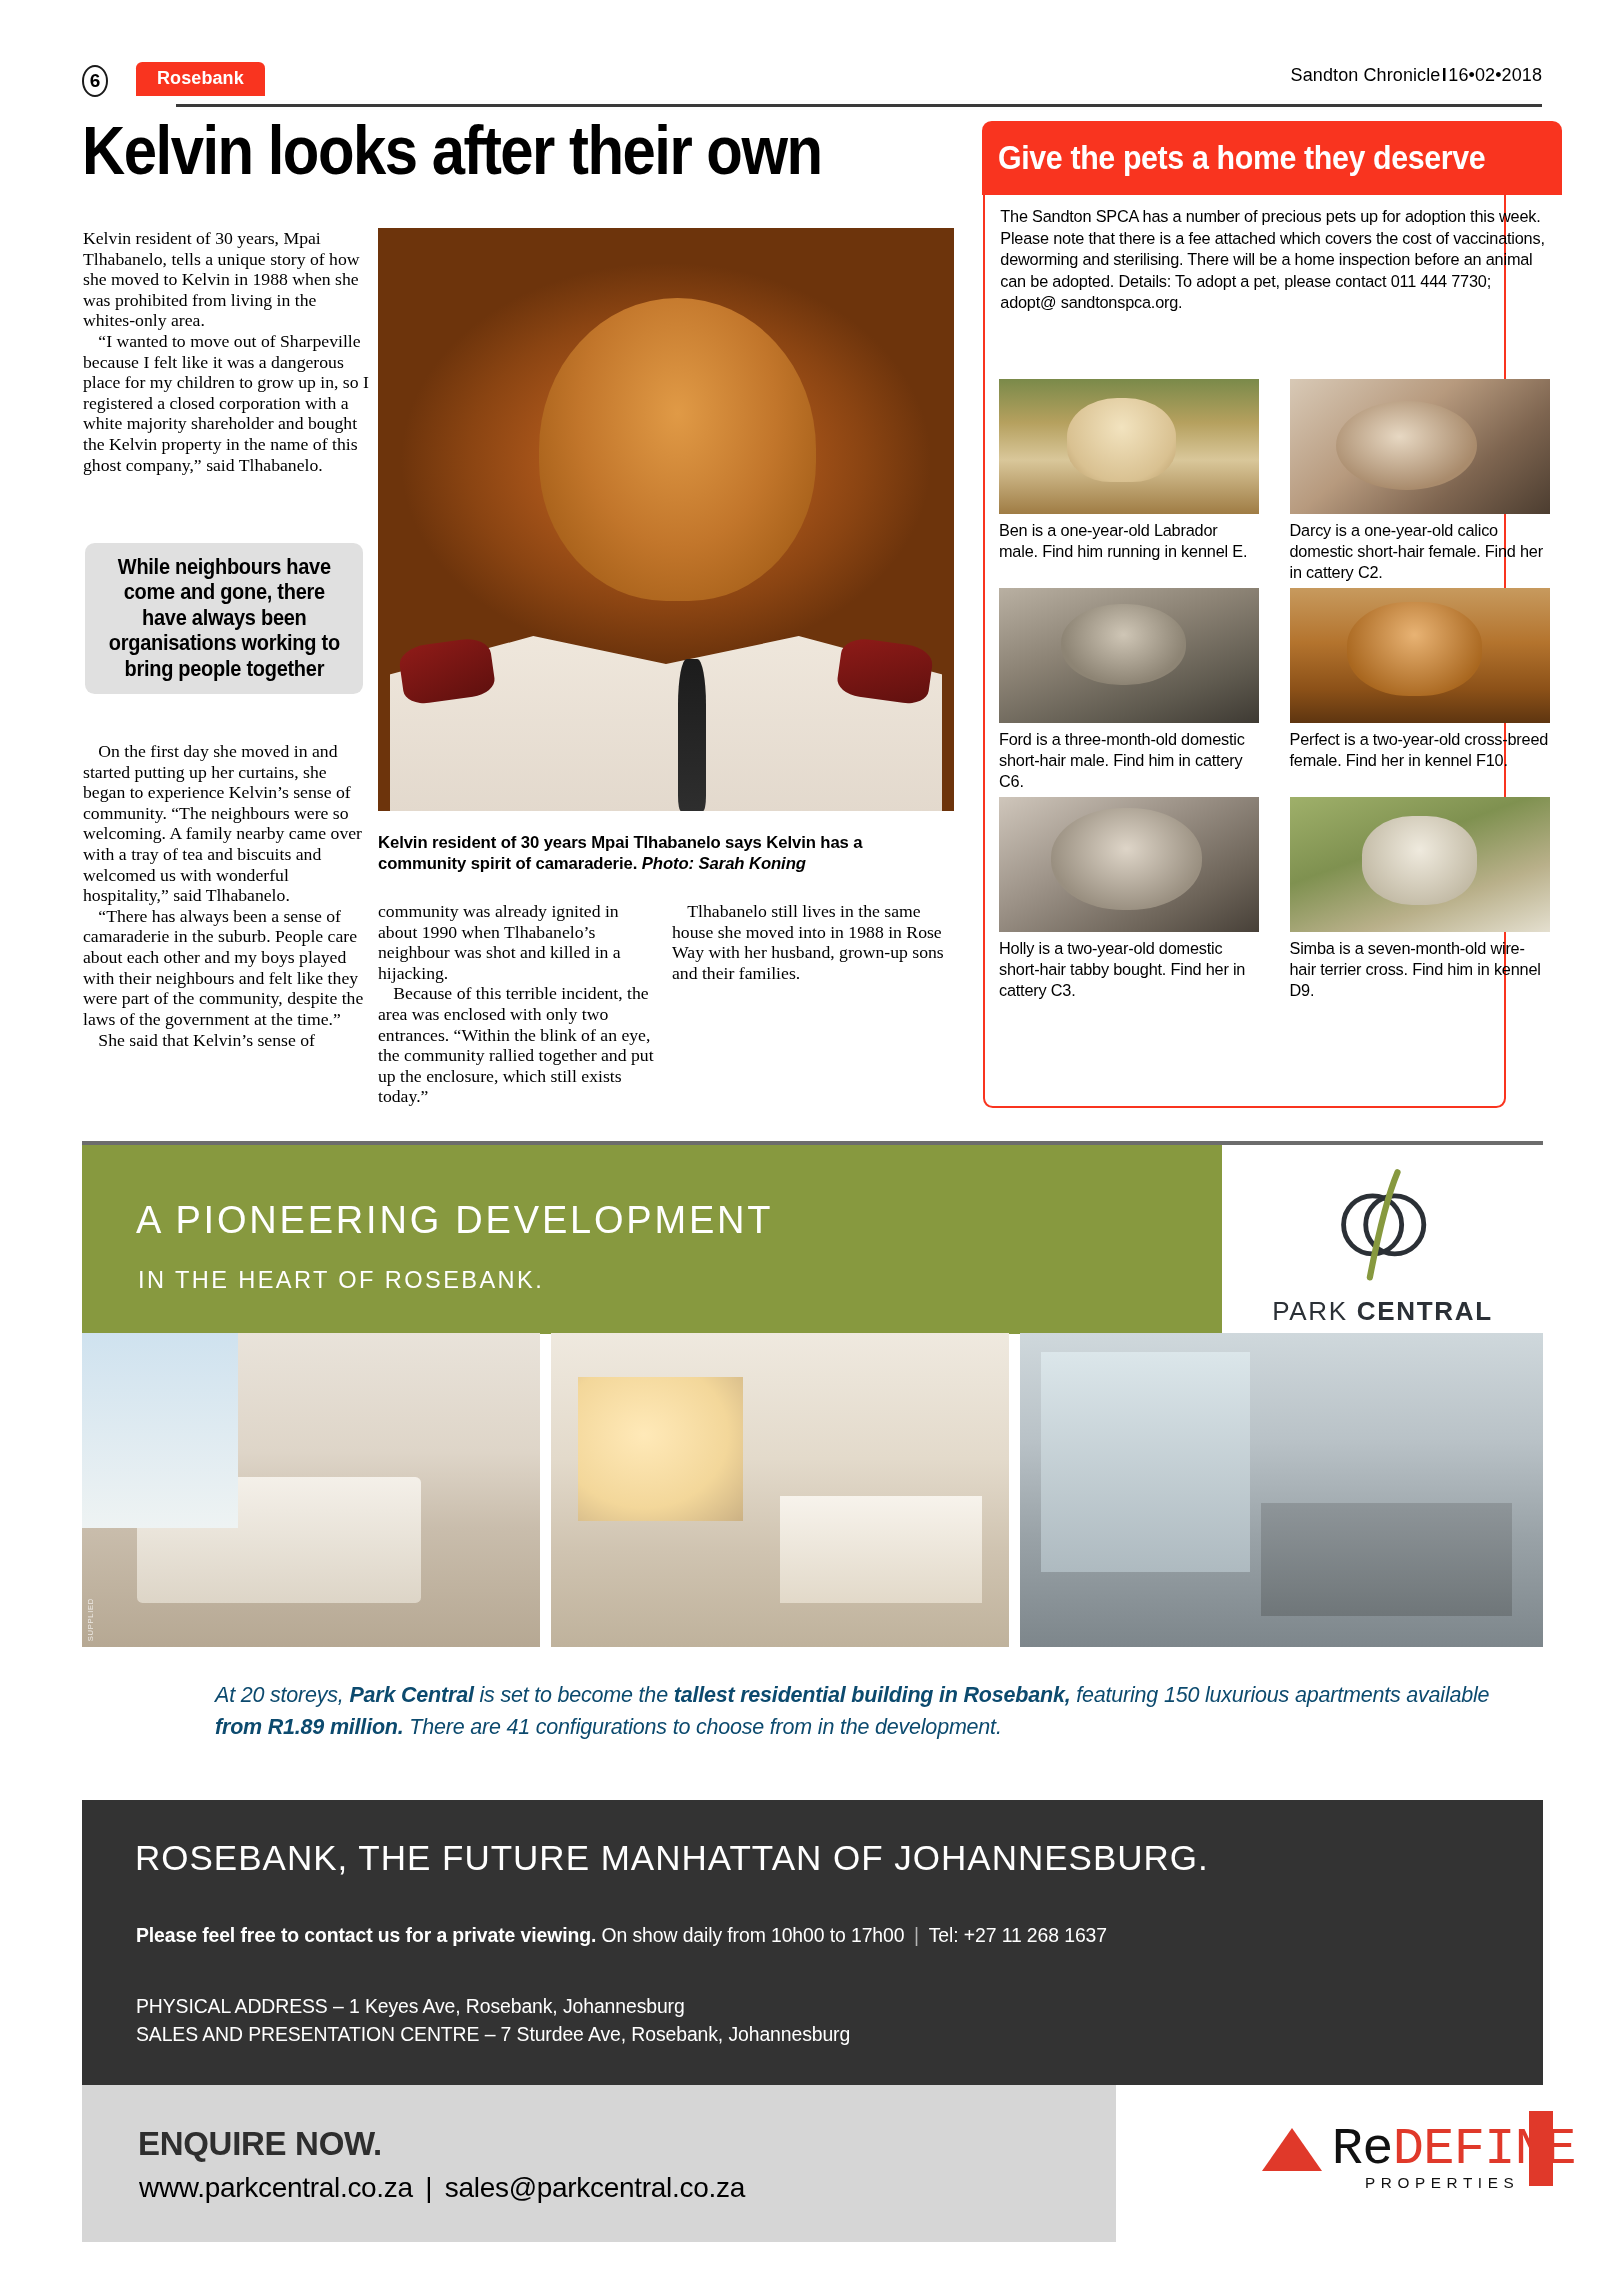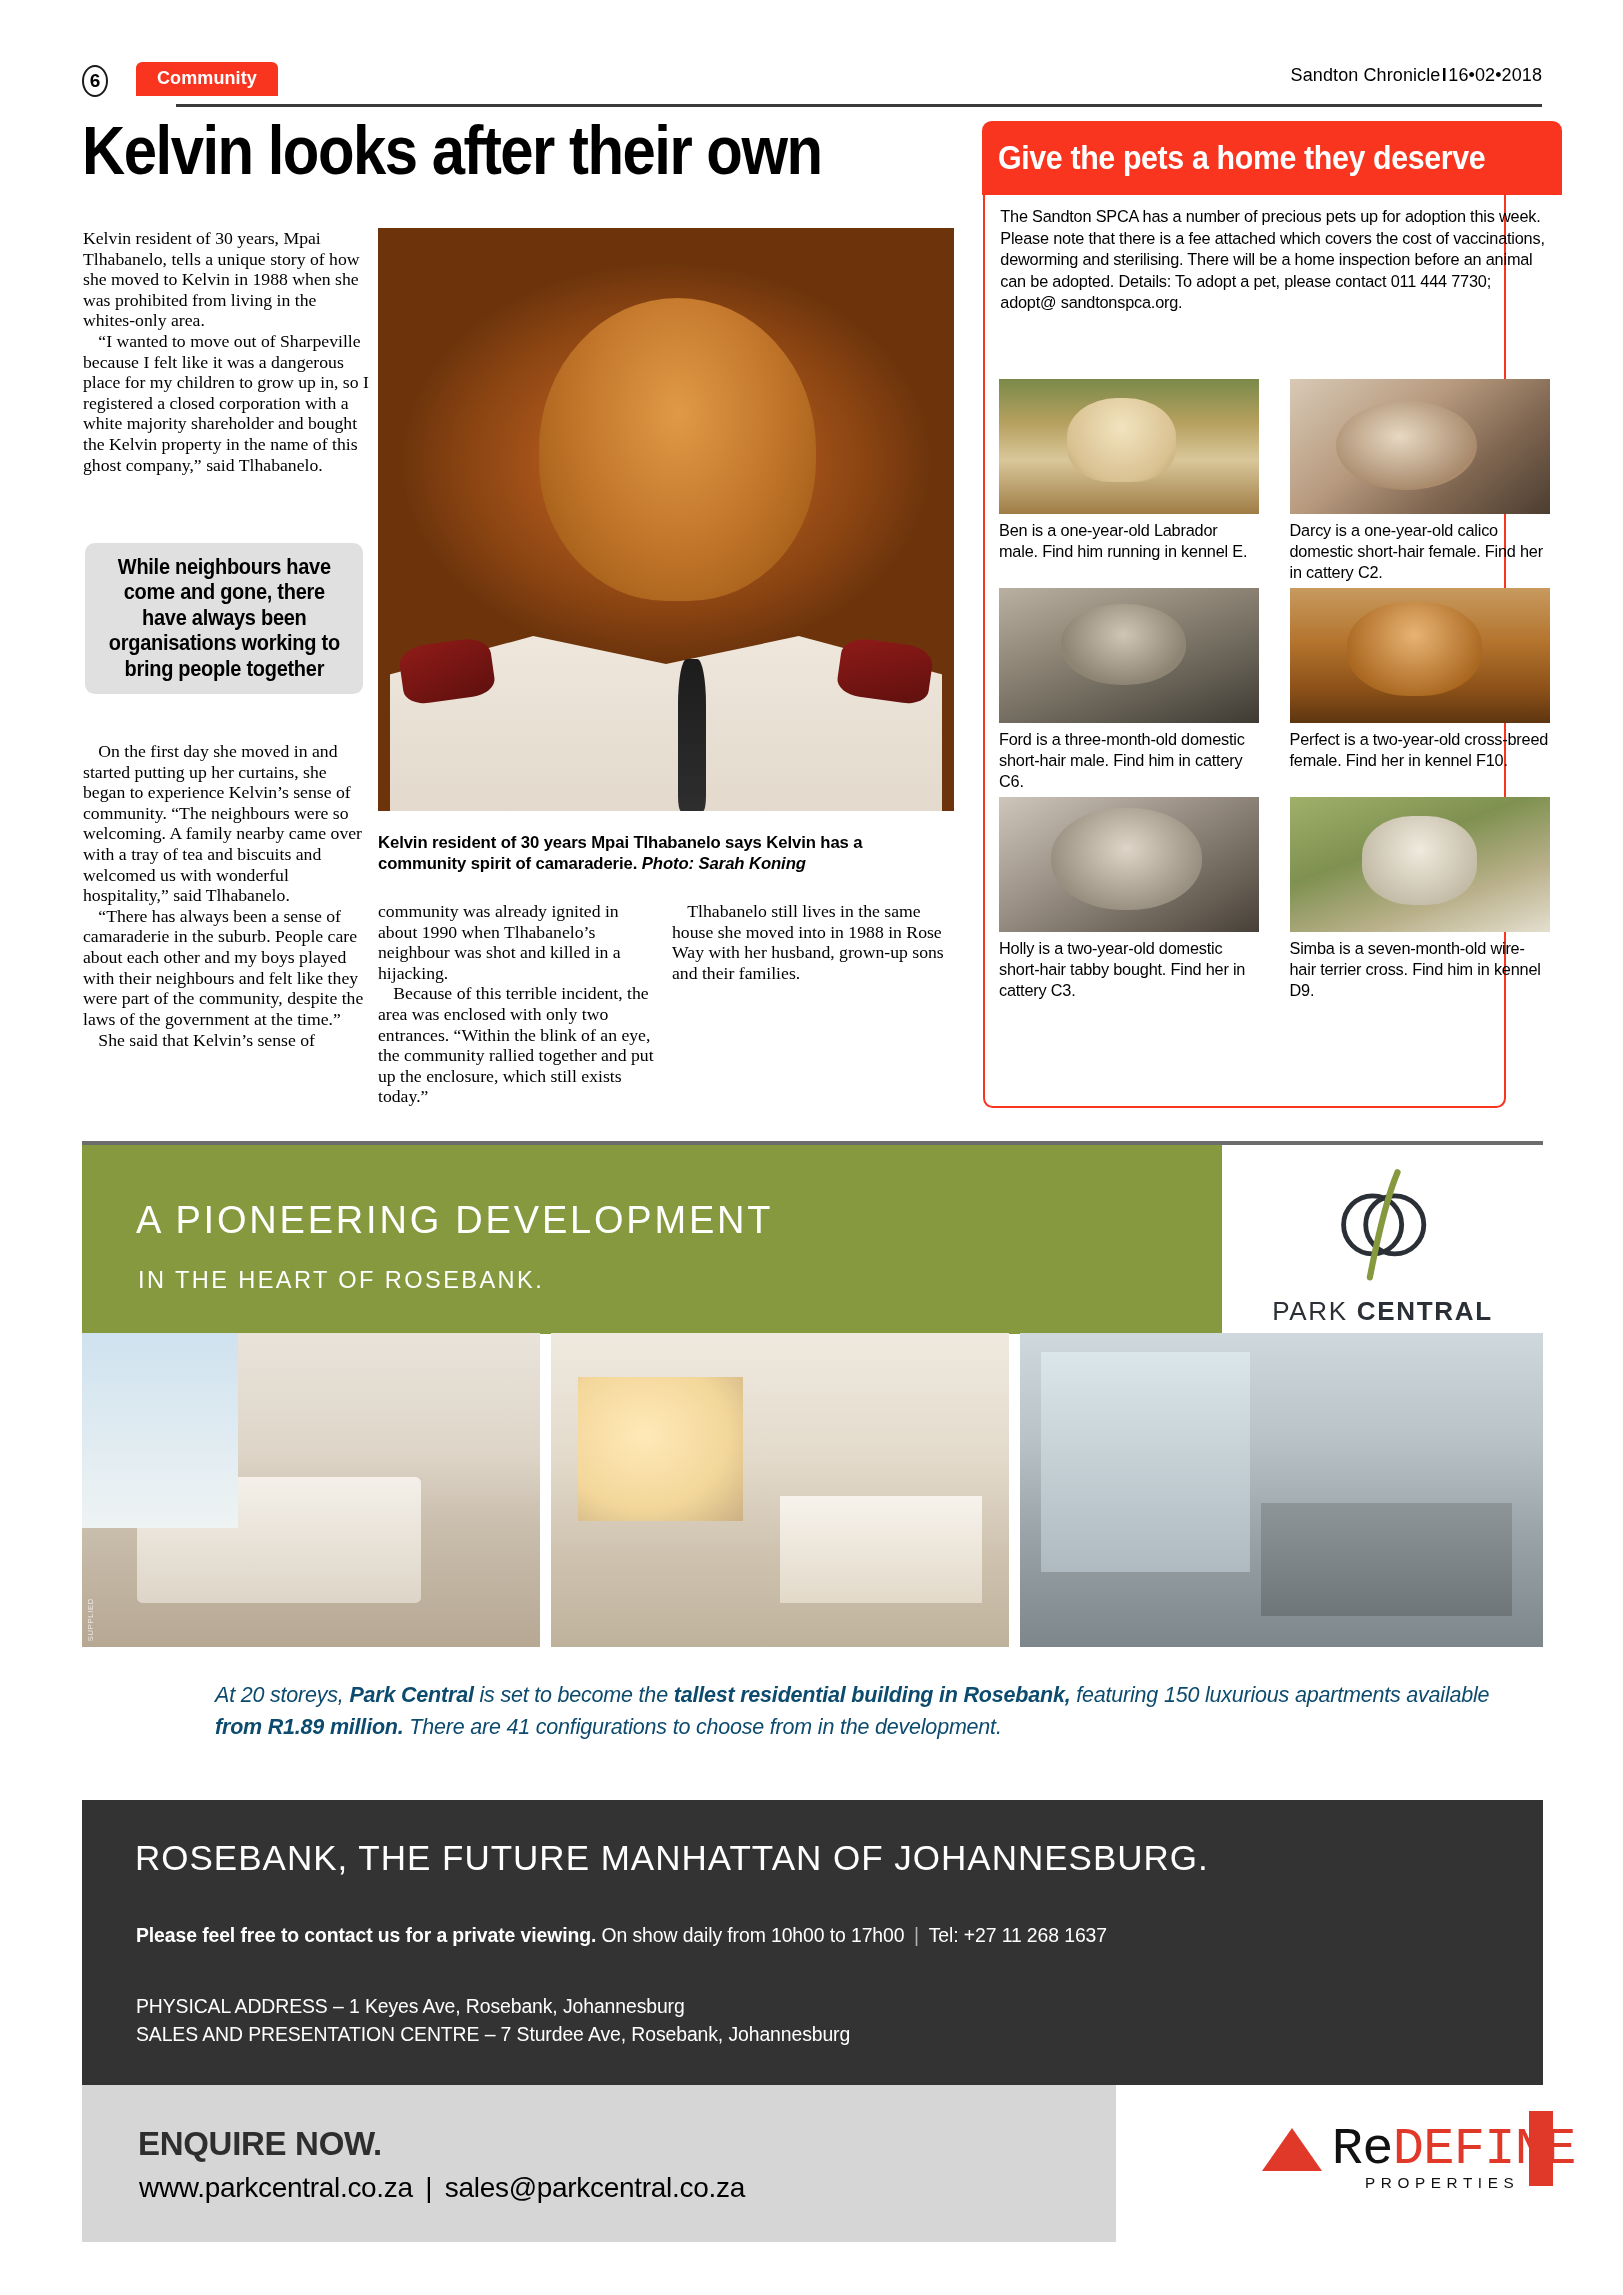--- a/index.html
+++ b/index.html
@@ -271,21 +271,21 @@
     background: linear-gradient(180deg, #cfd8dc 0%, #b9c2c7 34%, #9aa3a8 64%, #7d868b 100%);
   }
   .ph-room3::before { content:""; position:absolute; left:4%; top:6%; width:40%; height:70%; background: linear-gradient(180deg,#dbe6ea,#aebac0); }
   .ph-room3::after { content:""; position:absolute; left:46%; top:54%; width:48%; height:36%; background: linear-gradient(180deg,#8e9599,#6f7679); }
 </style>
 </head>
 <body>
 
 <div class="page-header">
   <div class="folio-circle">6</div>
-  <div class="section-tag">Community</div>
+  <div class="section-tag">Rosebank</div>
   <div class="masthead-line">
     <span>Sandton Chronicle</span><span class="bar">l</span><span>16•02•2018</span>
   </div>
   <div class="header-rule"></div>
 </div>
 
 <div class="headline">Kelvin looks after their own</div>
 
 <div class="col-text" id="col1-top">
   <p class="noindent">Kelvin resident of 30 years, Mpai Tlhabanelo, tells a unique story of how she moved to Kelvin in 1988 when she was prohibited from living in the whites-only area.</p>

